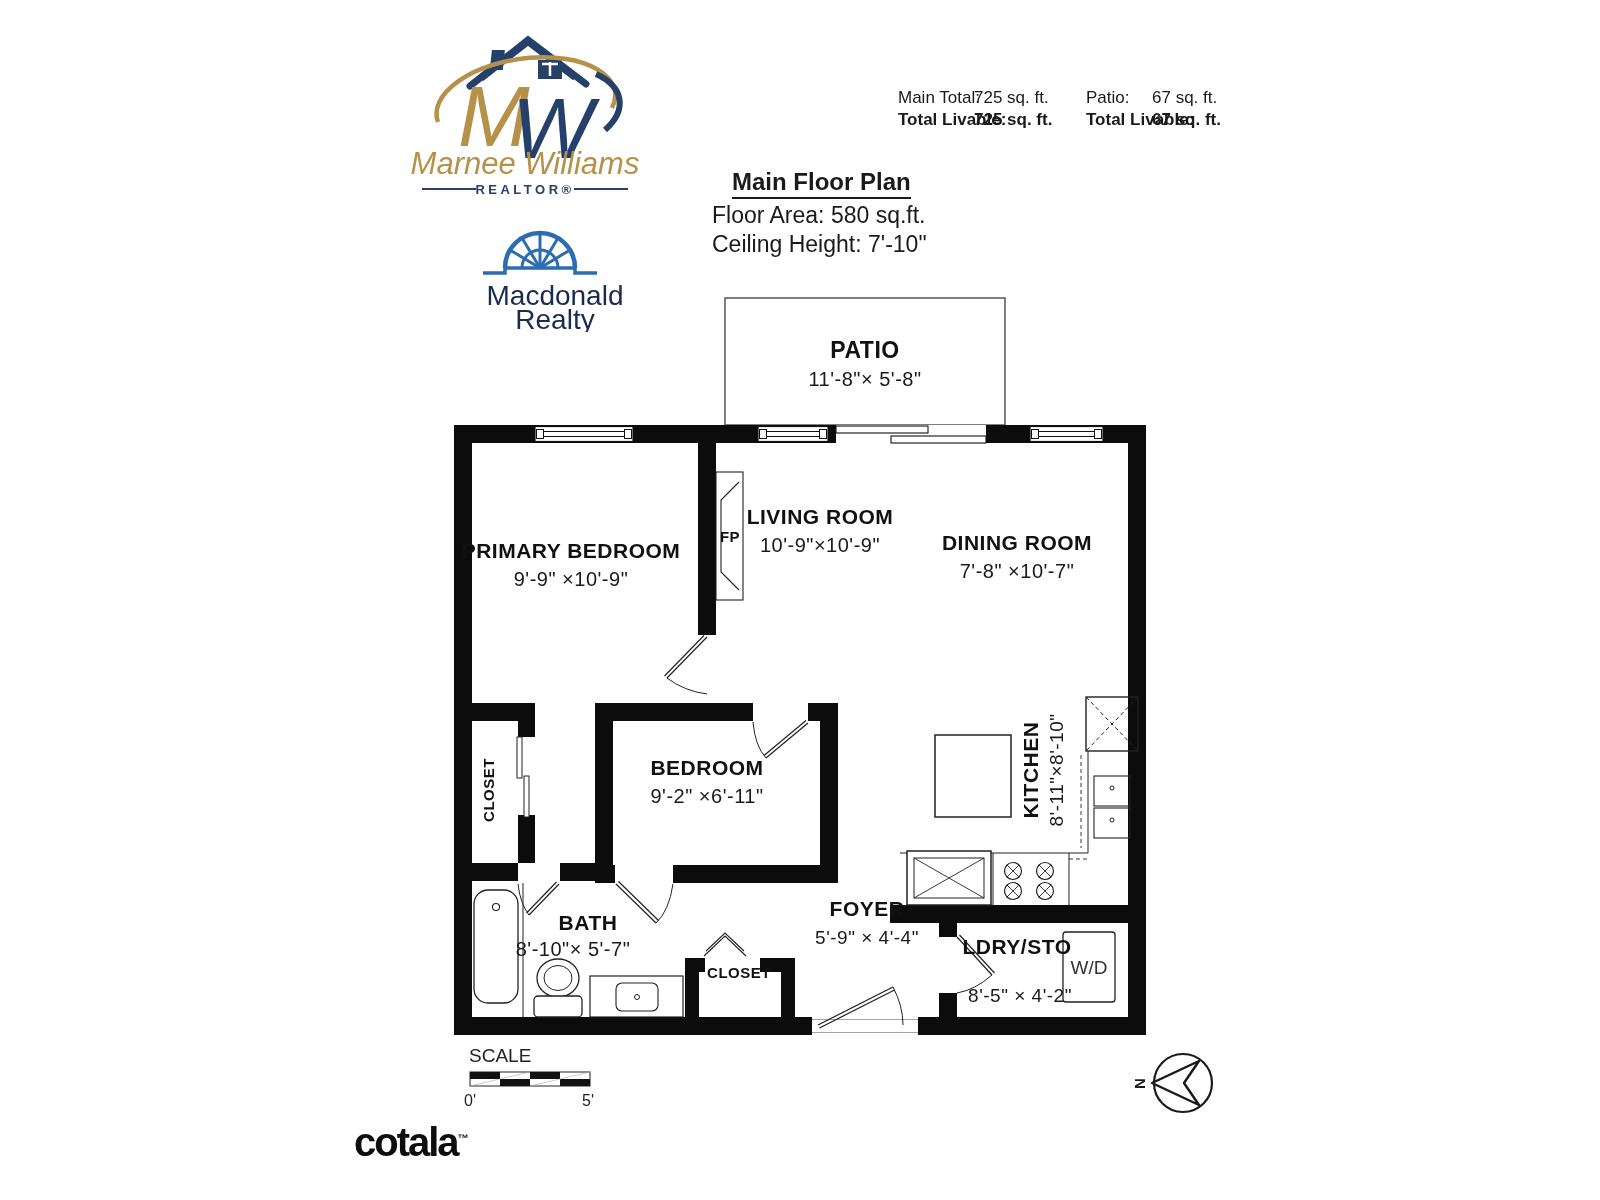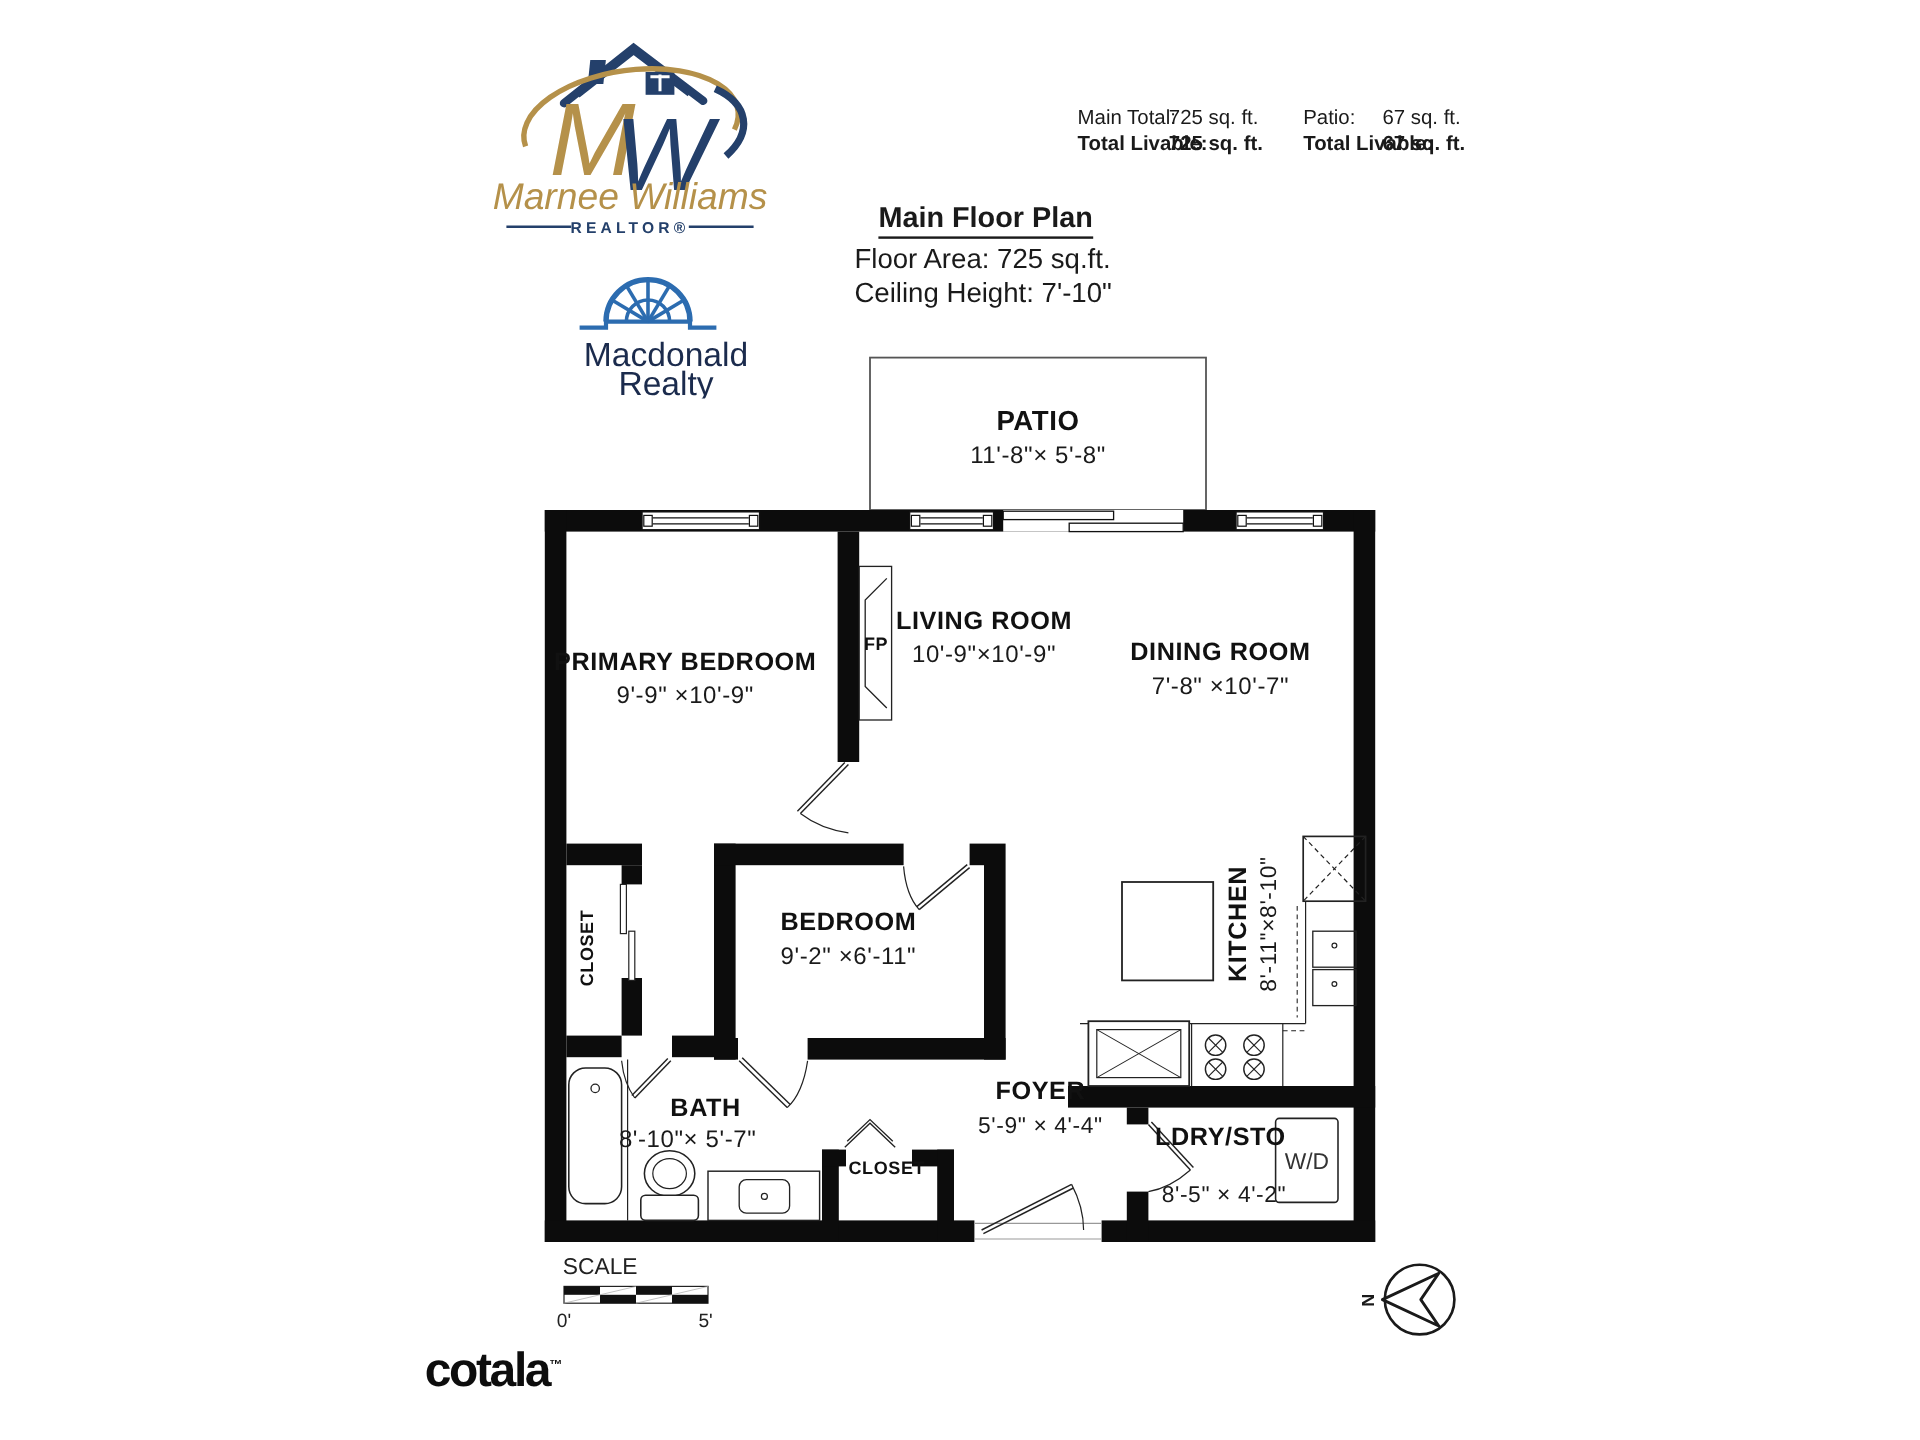--- a/index.html
+++ b/index.html
@@ -70,21 +70,21 @@
   <div class="abs stat" style="left:898px;top:88px;">Main Total:</div>
   <div class="abs stat v" style="left:974px;top:88px;width:100px;">725 sq. ft.</div>
   <div class="abs stat" style="left:1086px;top:88px;">Patio:</div>
   <div class="abs stat v" style="left:1152px;top:88px;width:90px;">67 sq. ft.</div>
   <div class="abs stat b" style="left:898px;top:110px;">Total Livable:</div>
   <div class="abs stat v b" style="left:974px;top:110px;width:100px;">725 sq. ft.</div>
   <div class="abs stat b" style="left:1086px;top:110px;">Total Livable:</div>
   <div class="abs stat v b" style="left:1152px;top:110px;width:90px;">67 sq. ft.</div>
 
   <div class="abs" id="plan-title">Main Floor Plan</div>
-  <div class="abs" id="floor-area">Floor Area: 725 sq.ft.</div>
+  <div class="abs" id="floor-area">Floor Area: 580 sq.ft.</div>
   <div class="abs" id="ceiling">Ceiling Height: 7'-10"</div>
 
   <svg class="abs" style="left:440px;top:290px;" width="720" height="750" viewBox="0 0 720 750">
 
     <g>
       <rect x="285" y="8" width="280" height="127" fill="none" stroke="#555" stroke-width="1.5"></rect>
     </g>
 
     <g fill="#0c0c0c" stroke="none">
       <rect x="14" y="135" width="692" height="18"></rect>

